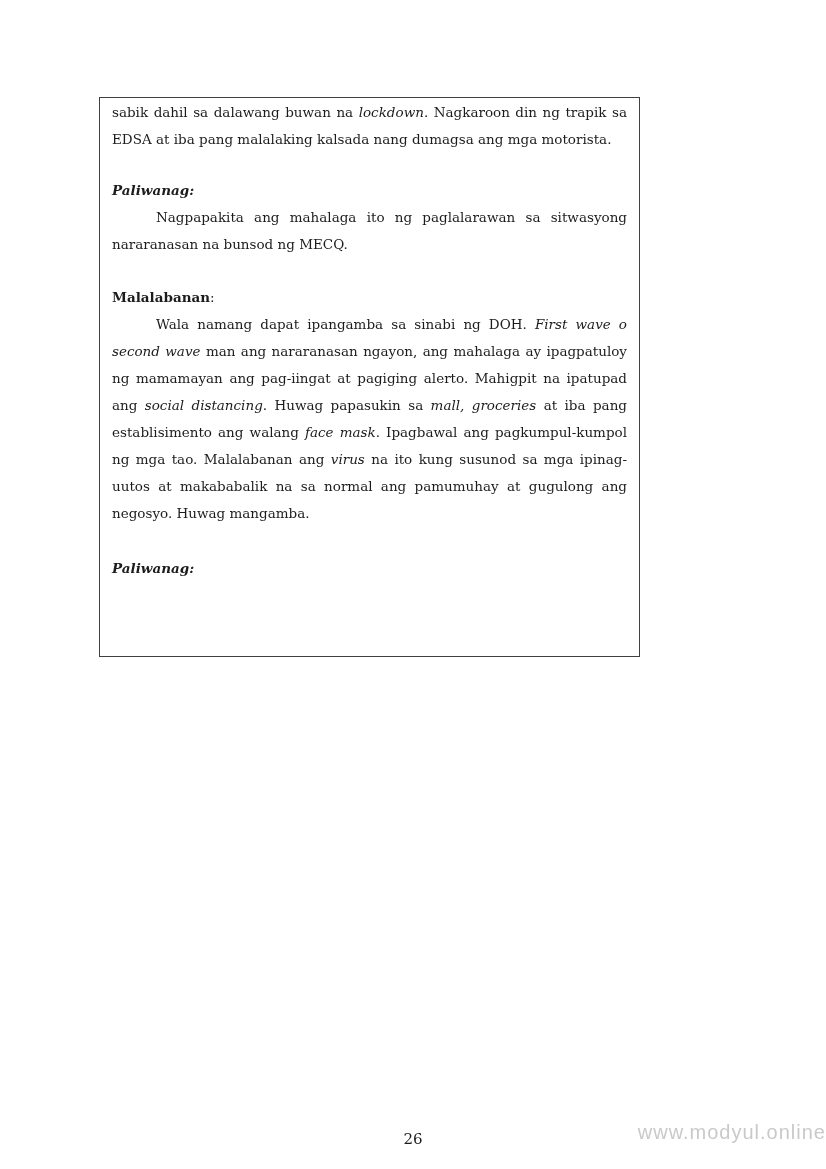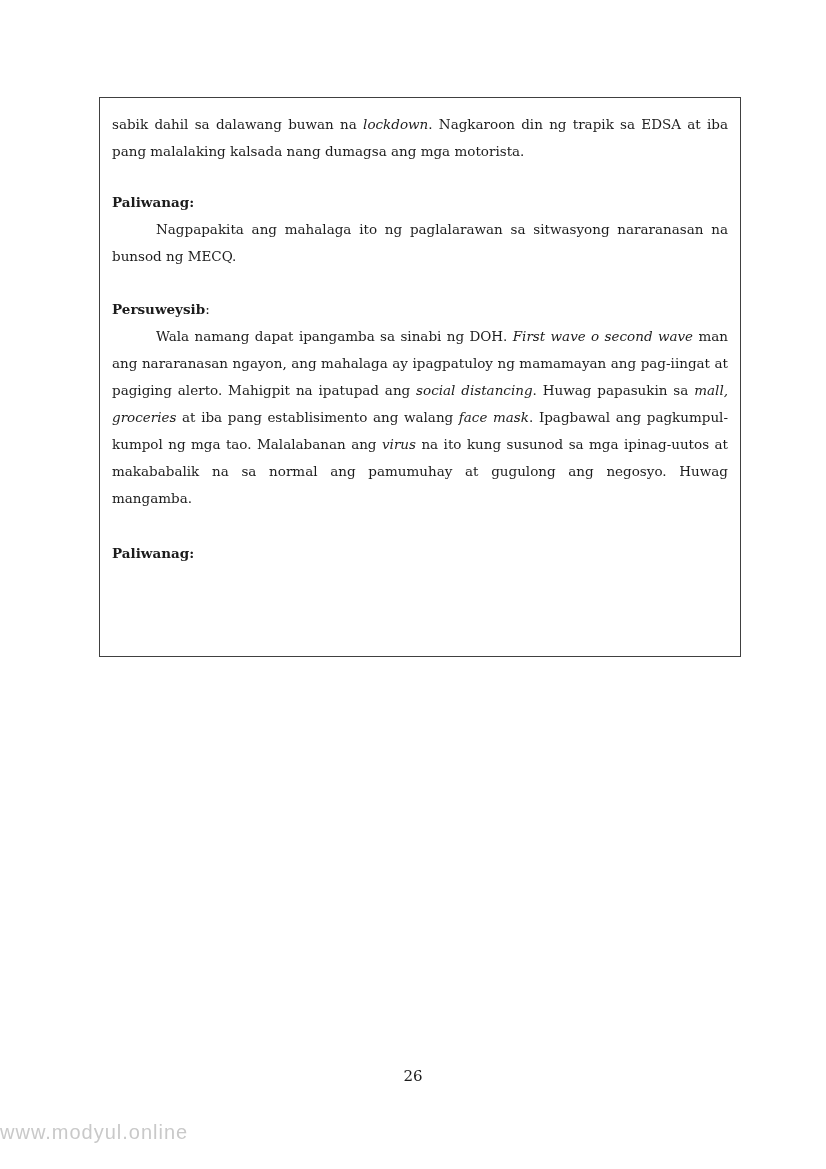--- a/index.html
+++ b/index.html
@@ -16,75 +16,75 @@
     position: relative;
     width: 826px;
     height: 1169px;
     background: #ffffff;
     overflow: hidden;
   }
   .textbox {
     position: absolute;
     left: 99px;
     top: 97px;
-    width: 642px;
+    width: 541px;
     height: 560px;
     border: 1px solid #404040;
-    padding: 13px 12px 0 12px;
+    padding: 1px 12px 0 12px;
     font-size: 13.5px;
     line-height: 27px;
     text-align: justify;
     background: #ffffff;
   }
   .textbox p { margin: 0; }
   .ind { text-indent: 44px; }
   .it { font-style: italic; }
   .heading { text-align: left; }
-  .h-bold-italic { font-weight: bold; }
+  .h-bold-italic { font-weight: bold; font-style: italic; }
   .h-bold { font-weight: bold; }
   .gap1 { margin-top: 24px !important; }
   .gap2 { margin-top: 26px !important; }
   .gap3 { margin-top: 28px !important; }
   .pagenum {
     position: absolute;
-    top: 1065px;
+    top: 1128px;
     left: 0;
     width: 100%;
     text-align: center;
     font-size: 15px;
     line-height: 22px;
     color: #1c1c1c;
   }
   .watermark {
     position: absolute;
     top: 1120px;
     left: 0;
     width: 100%;
-    text-align: left;
+    text-align: right;
     font-family: "Liberation Sans", sans-serif;
     font-size: 20px;
     line-height: 24px;
     letter-spacing: 1px;
     color: #c9c9c9;
   }
 </style>
 </head>
 <body>
 
 <div class="page">
 
   <div class="textbox">
 
     <p class="para"><span>sabik dahil sa dalawang buwan na </span><span class="it">lockdown</span><span>. Nagkaroon din ng trapik sa EDSA at iba pang malalaking kalsada nang dumagsa ang mga motorista.</span></p>
 
     <p class="heading h-bold-italic gap1">Paliwanag:</p>
 
     <p class="para ind"><span>Nagpapakita ang mahalaga ito ng paglalarawan sa sitwasyong nararanasan na bunsod ng MECQ.</span></p>
 
-    <p class="heading gap2"><span class="h-bold">Persuweysib</span><span>:</span></p>
+    <p class="heading gap2"><span class="h-bold">Malalabanan</span><span>:</span></p>
 
     <p class="para ind"><span>Wala namang dapat ipangamba sa sinabi ng DOH. </span><span class="it">First wave o second wave</span><span> man ang nararanasan ngayon, ang mahalaga ay ipagpatuloy ng mamamayan ang pag-iingat at pagiging alerto. Mahigpit na ipatupad ang </span><span class="it">social distancing</span><span>. Huwag papasukin sa </span><span class="it">mall, groceries</span><span> at iba pang establisimento ang walang </span><span class="it">face mask</span><span>. Ipagbawal ang pagkumpul-kumpol ng mga tao. Malalabanan ang </span><span class="it">virus</span><span> na ito kung susunod sa mga ipinag-uutos at makababalik na sa normal ang pamumuhay at gugulong ang negosyo. Huwag mangamba.</span></p>
 
     <p class="heading h-bold-italic gap3">Paliwanag:</p>
 
 
   </div>
 
   <div class="pagenum">26</div>
 

